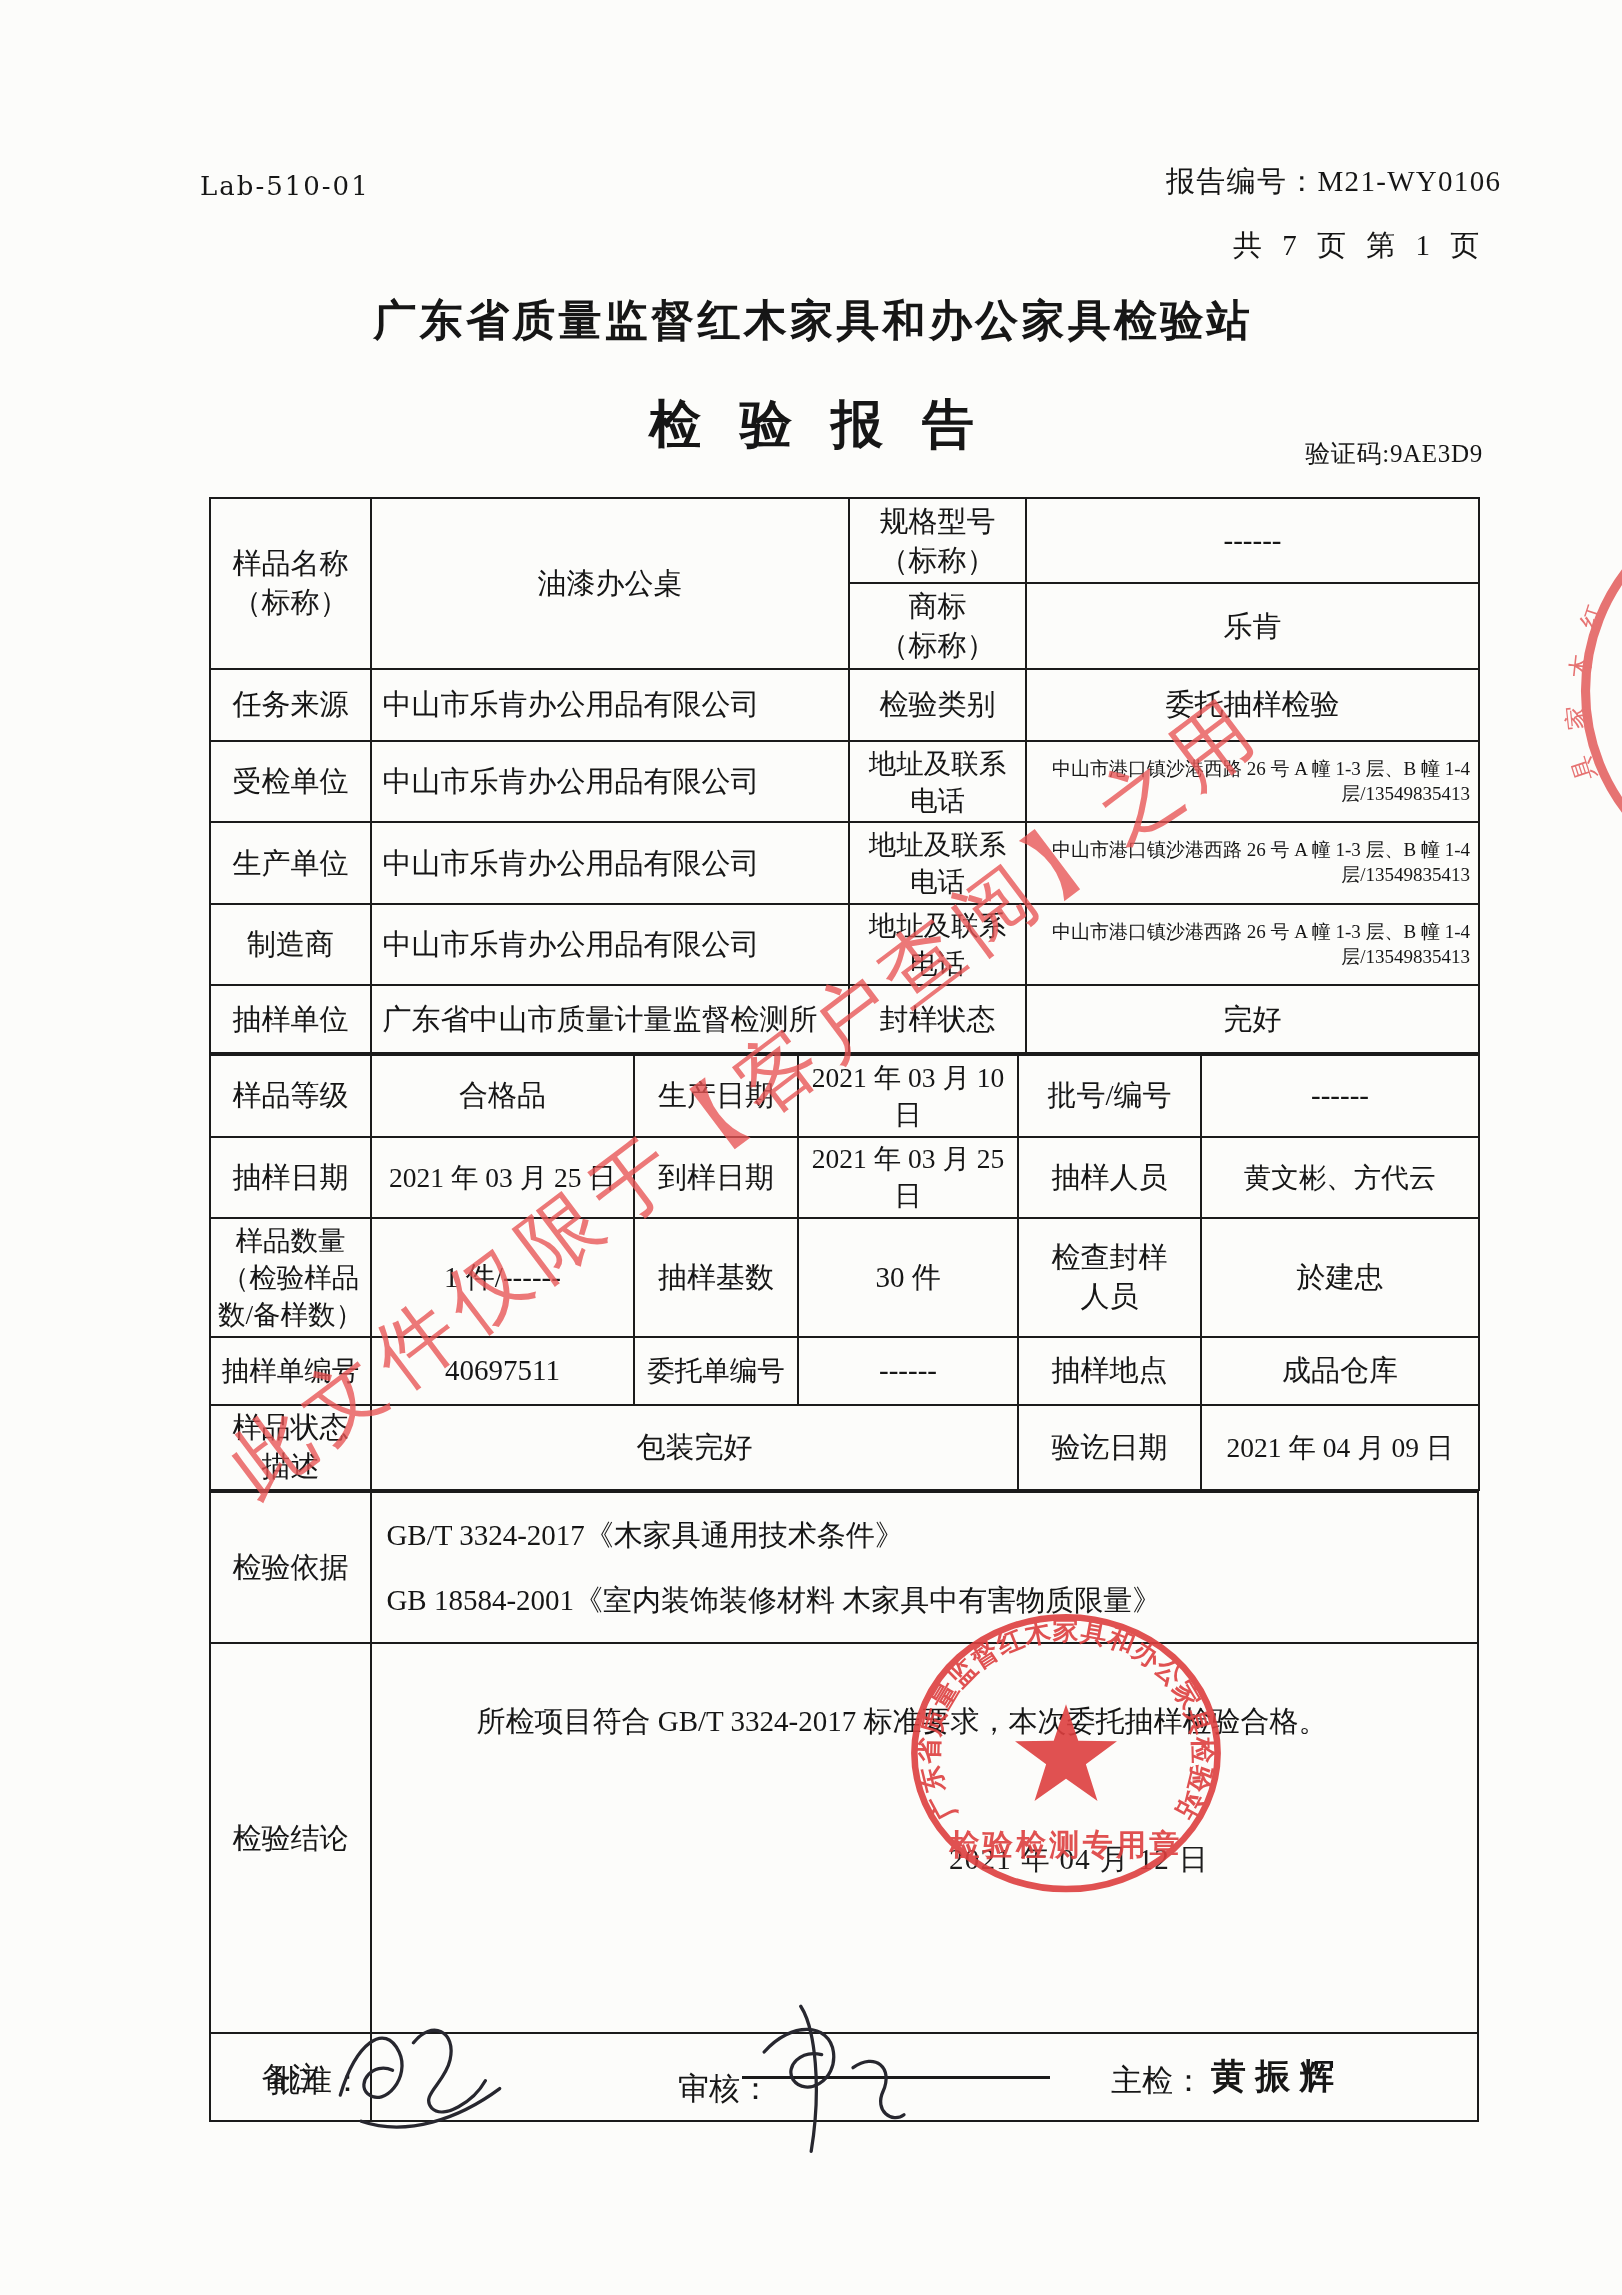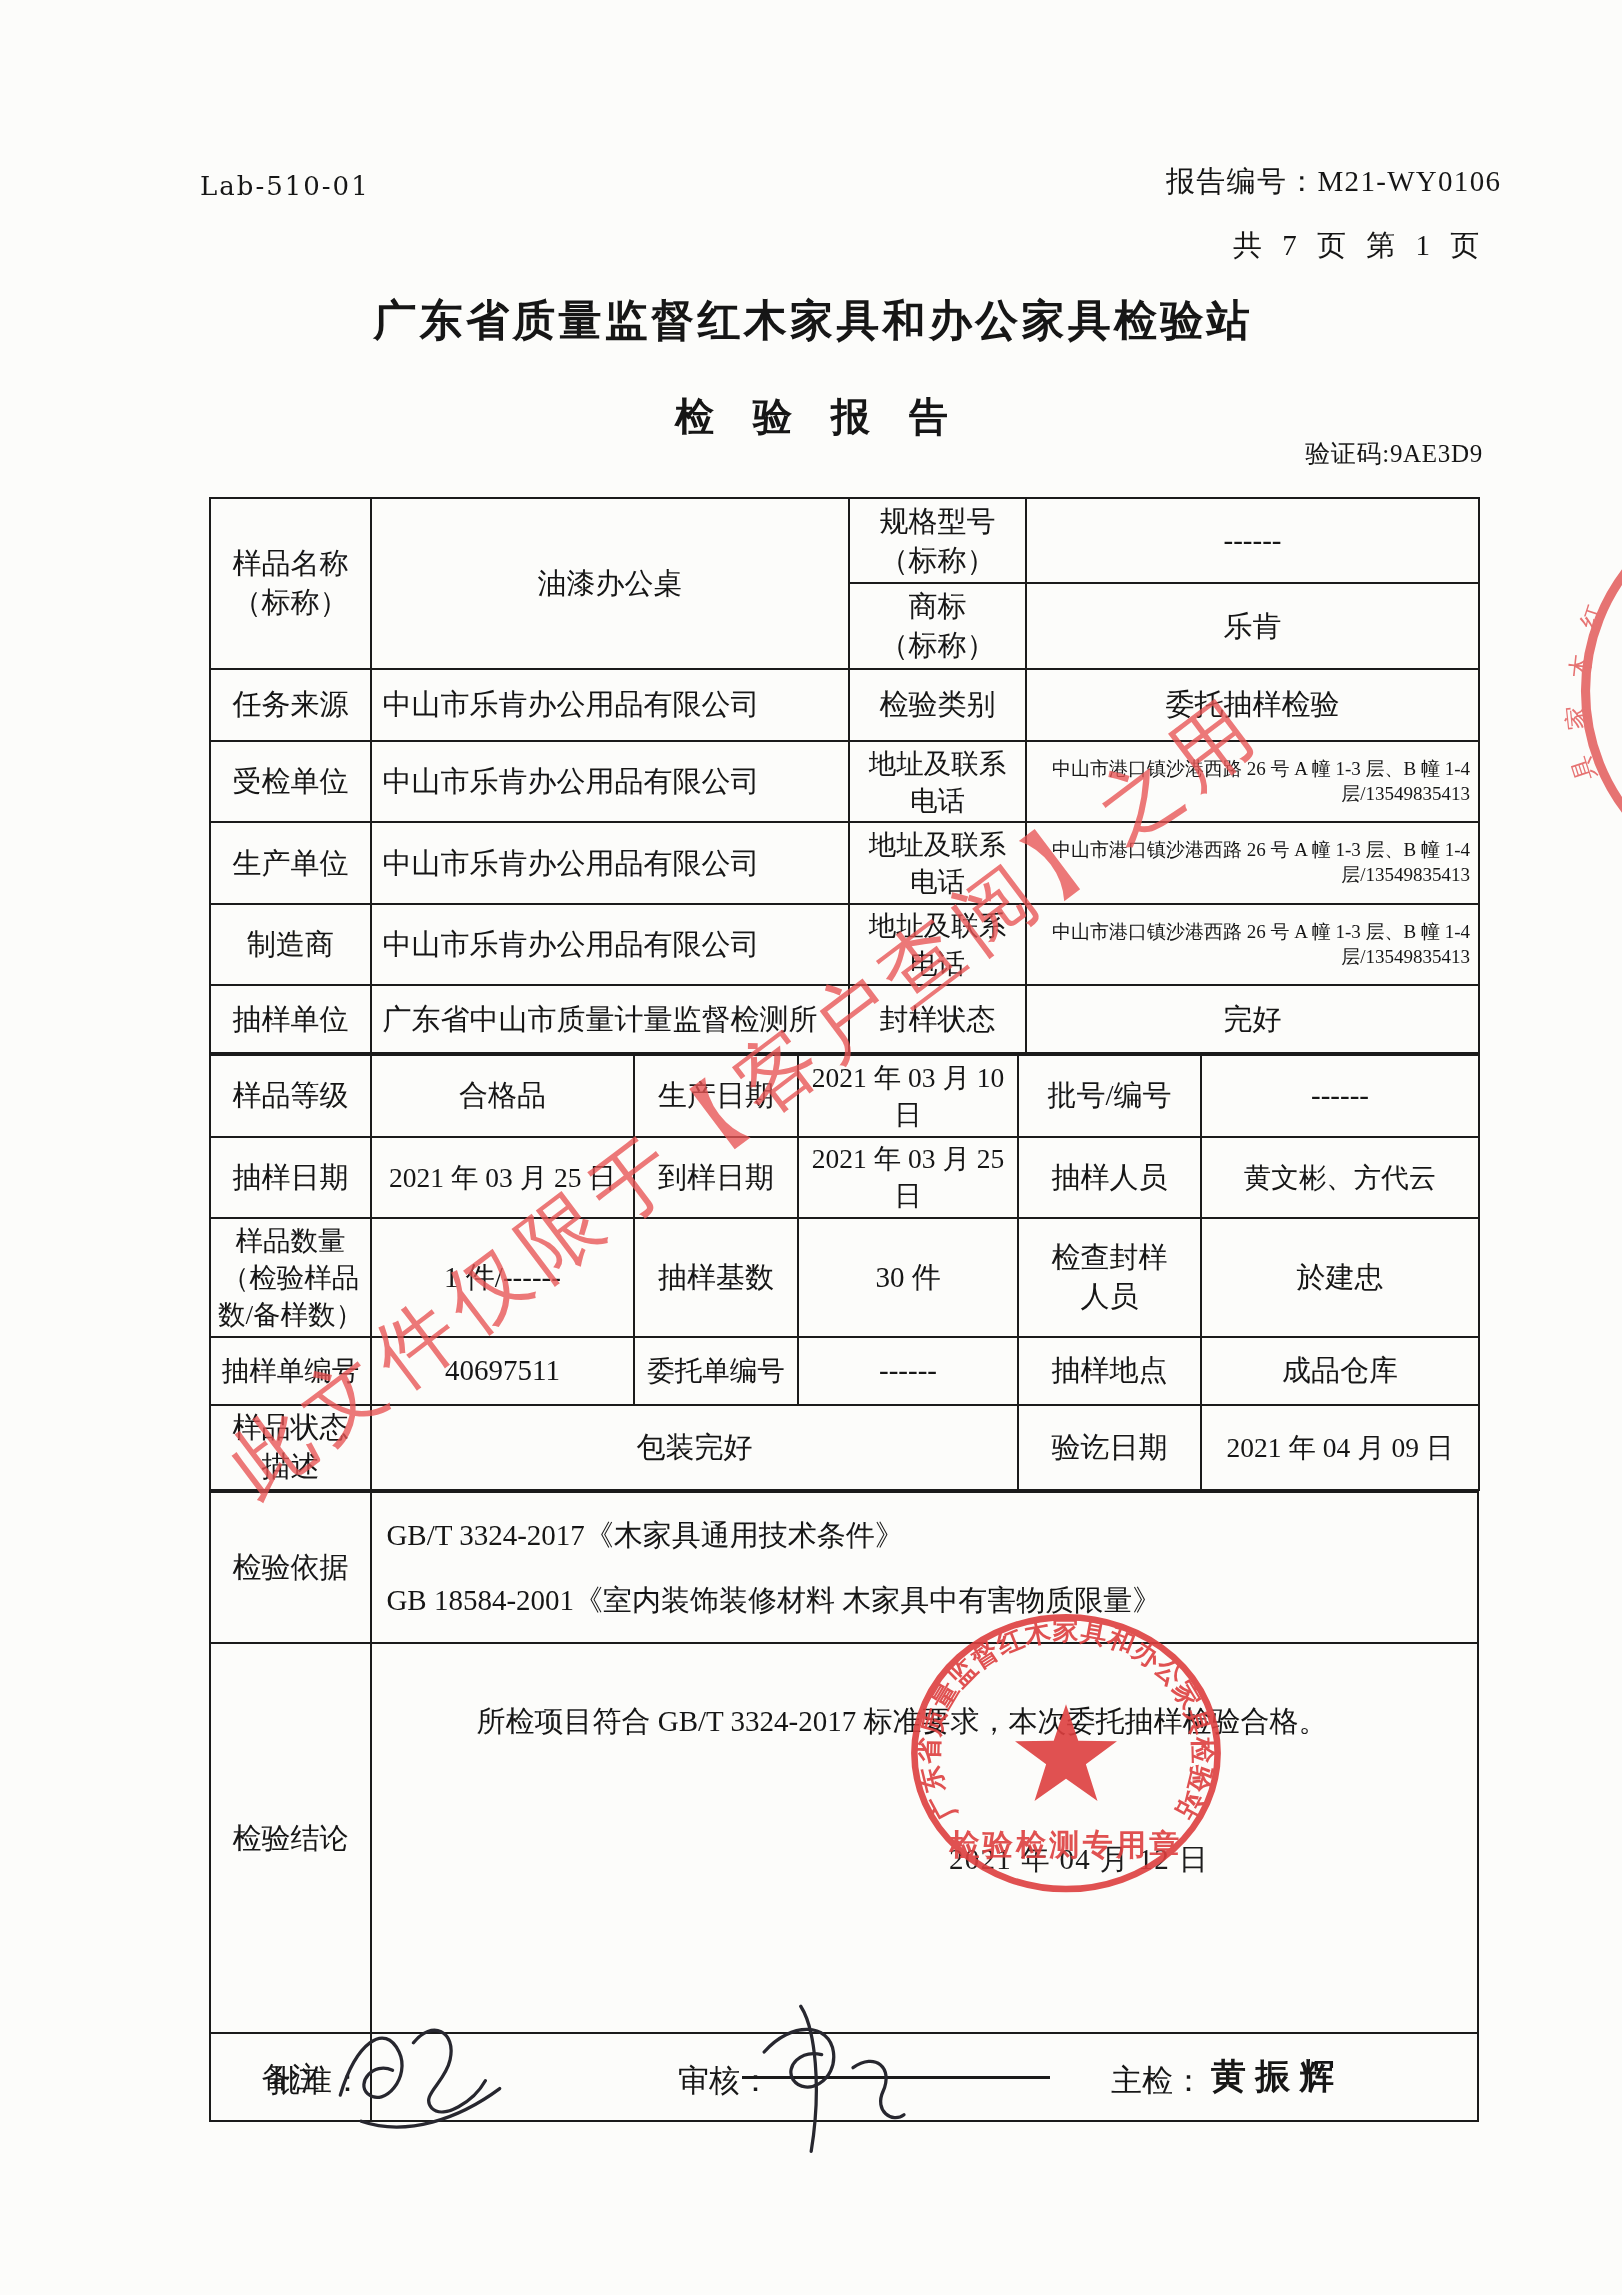--- a/index.html
+++ b/index.html
@@ -12,21 +12,21 @@
     color:#161616;
     overflow:hidden;
   }
   .abs { position:absolute; }
 
   
   .lab-code { left:200px; top:171px; font-size:26px; letter-spacing:2px; font-family:"DejaVu Serif","Liberation Serif",serif; }
   .report-no { left:1166px; top:162px; font-size:29px; letter-spacing:1.3px; }
   .page-info { left:1233px; top:226px; font-size:29px; letter-spacing:6.5px; }
   .station-title { left:0; top:292px; width:100%; text-align:center; font-size:43px; font-weight:700; letter-spacing:3.3px; padding-left:3.3px; }
-  .report-title { left:0; top:390px; width:100%; text-align:center; font-size:39px; font-weight:700; letter-spacing:39px; padding-left:39px; }
+  .report-title { left:0; top:390px; width:100%; text-align:center; font-size:52px; font-weight:700; letter-spacing:39px; padding-left:39px; }
   .verify-code { right:140px; top:437px; font-size:25px; letter-spacing:0.7px; }
 
   
   .tbl-wrap { left:209px; top:497px; width:1268px; z-index:2; }
   table { border-collapse:collapse; table-layout:fixed; width:1268px; }
   td {
     border:2px solid #1b1b1b;
     font-size:29px; text-align:center; vertical-align:middle;
     line-height:1.35; padding:2.6px 6.5px;
     word-break:break-all;
@@ -52,21 +52,21 @@
   }
 
   
   .stamp-date { left:896px; top:1840px; width:366px; text-align:center; font-size:29px; color:#1c1c1c; z-index:5; letter-spacing:1.3px; }
   .stamp-svg { left:883px; top:1591px; z-index:6; opacity:.9; }
   .edge-stamp-svg { left:1497px; top:475px; z-index:6; opacity:.82; }
 
   
   .sig-label { font-size:31px; top:2060px; }
   .approve-label { left:260px;margin-left:10px; }
-  .review-label { left:678px; }
+  .review-label { left:678px;margin-top:8px; }
   .chief-label { left:1111px; }
   .chief-name { left:1211px; top:2053px; font-size:35px; font-weight:600; letter-spacing:9.2px;text-align:right; }
   .sig-svg { z-index:3; }
 </style>
 </head>
 <body>
 
 <div class="sheet">
 
   <div class="abs lab-code">Lab-510-01</div>

